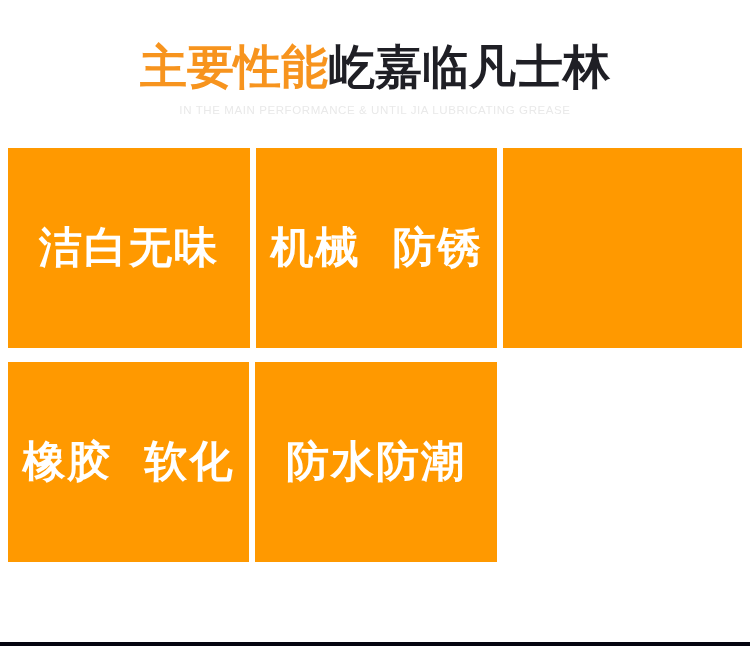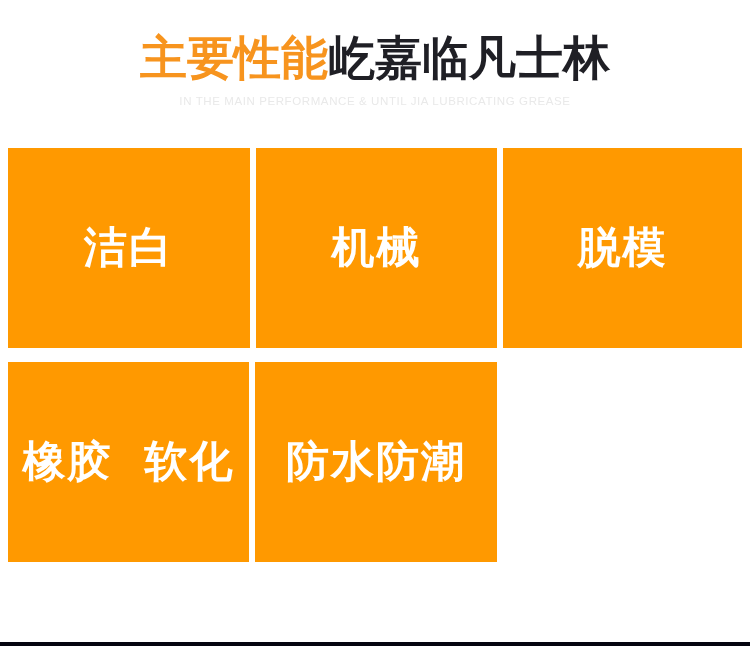--- a/index.html
+++ b/index.html
@@ -28,20 +28,21 @@
     padding-top: 34px;
     text-align: center;
     box-sizing: border-box;
   }
   .title-line {
     font-size: 47px;
     font-weight: bold;
     line-height: 1.0;
     letter-spacing: 0px;
     white-space: nowrap;
+    margin-top: 9px;
   }
   .title-accent {
     color: #f7941e;
   }
   .title-main {
     color: #1f1f25;
   }
   .subtitle {
     margin-top: 14px;
     font-size: 11.5px;
@@ -104,26 +105,27 @@
   <div class="header">
     <div class="title-line"><span class="title-accent">主要性能</span><span class="title-main">屹嘉临凡士林</span></div>
     <div class="subtitle">IN THE MAIN PERFORMANCE &amp; UNTIL JIA LUBRICATING GREASE</div>
   </div>
 
   <div class="grid">
 
     <div class="grid-row">
       <div class="card col-1">
         <div class="card-line">洁白</div>
+        <div class="card-line">无味</div>
       </div>
       <div class="card col-2">
         <div class="card-line">机械</div>
+        <div class="card-line">防锈</div>
       </div>
       <div class="card col-3">
-        <div class="card-line">脱模</div>
       </div>
     </div>
 
     <div class="grid-row">
       <div class="card col-2">
         <div class="card-line">橡胶</div>
         <div class="card-line">软化</div>
       </div>
       <div class="card col-1">
         <div class="card-line">防水</div>

